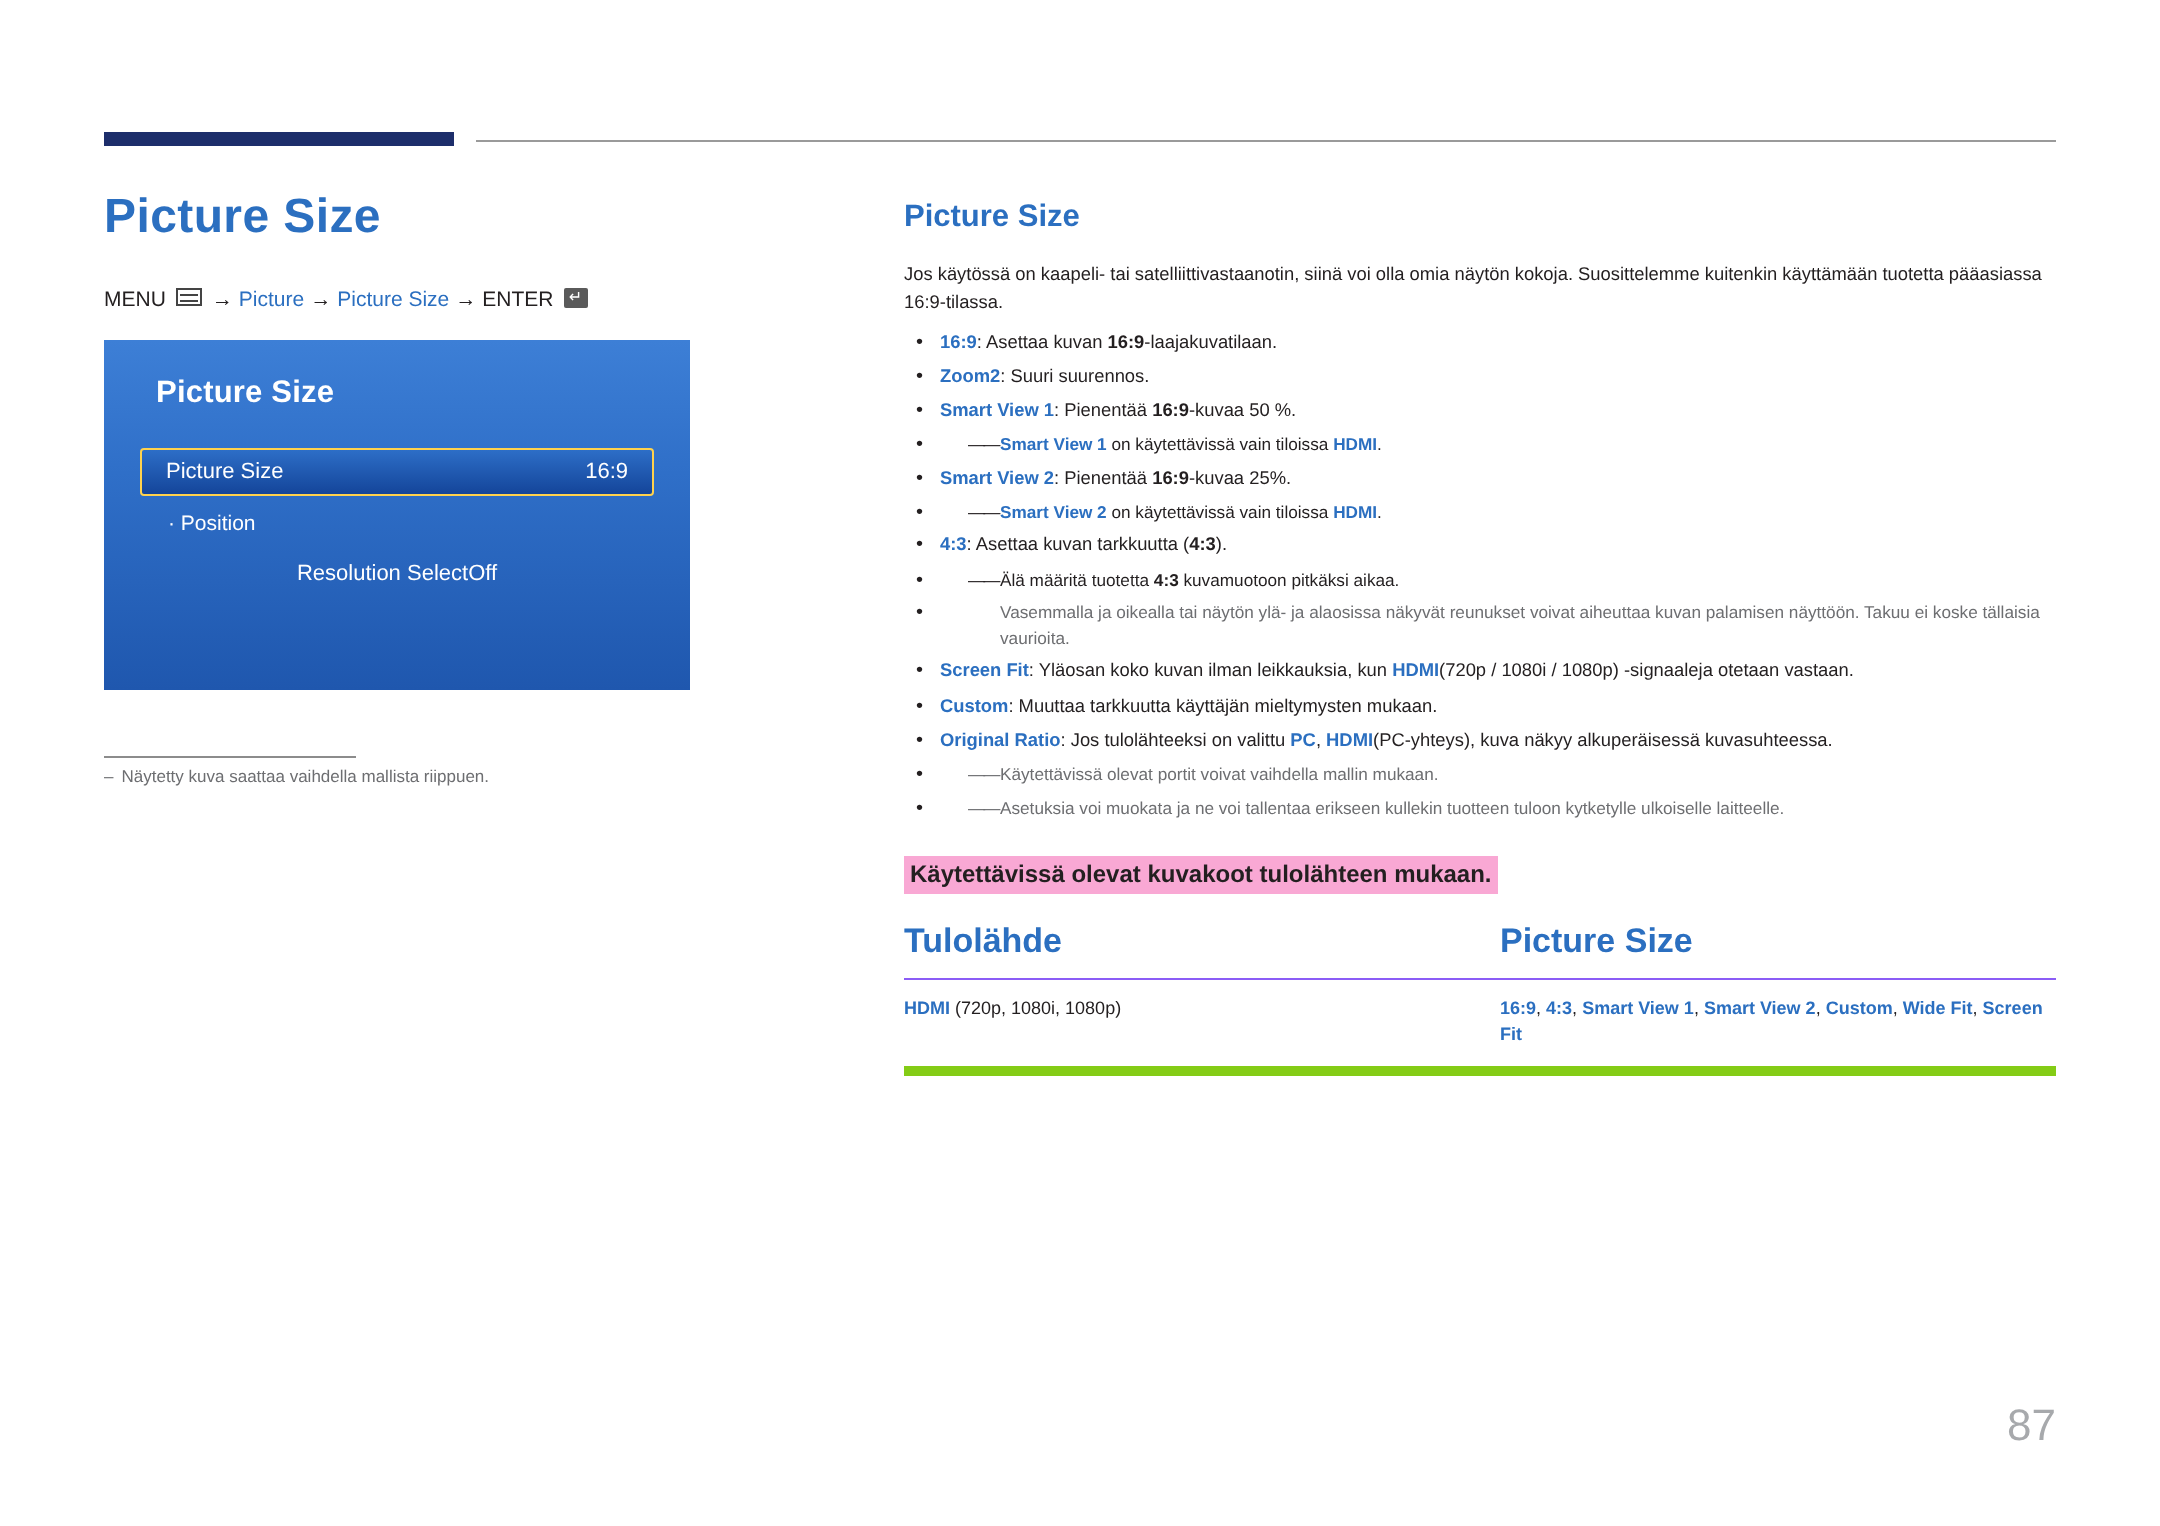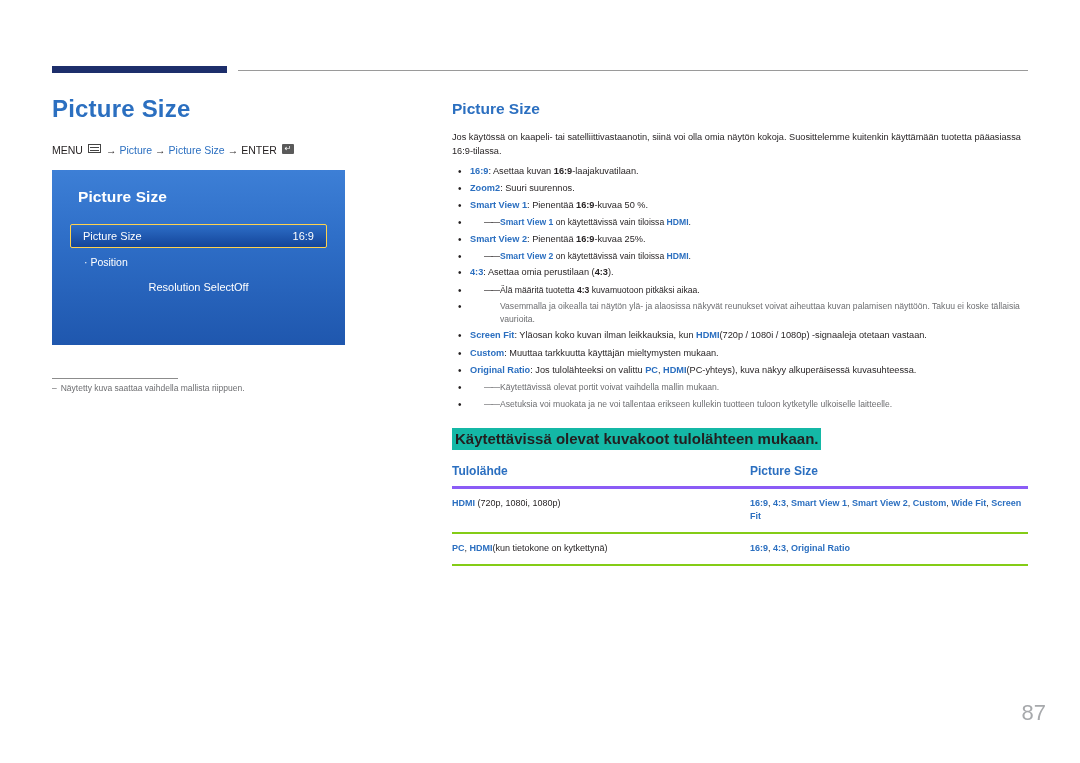--- a/index.html
+++ b/index.html
@@ -226,54 +226,54 @@
   }
   .subnote.gray, .subnote.gray * {
     color: #6d6e71;
   }
   .b { font-weight: bold; }
   .bblue { color: #2b6fc0; font-weight: bold; }
   
   .hl-head {
     margin-top: 14px;
     display: inline-block;
-    background: #14b8a6;
-    font-size: 15px;
+    background: #f9a8d4;
+    font-size: 12px;
     font-weight: bold;
     color: #231f20;
     padding: 2px 3px 3px 3px;
   }
   
   table.fmt {
     margin-top: 14px;
     width: 576px;
     border-collapse: collapse;
     font-size: 9px;
   }
   table.fmt th {
     text-align: left;
-    font-size: 12px;
+    font-size: 17px;
     font-weight: bold;
     color: #2b6fc0;
     padding: 0 0 8px 0;
-    border-bottom: 3px solid #8b5cf6;
+    border-bottom: 1px solid #8b5cf6;
   }
   table.fmt th.c2, table.fmt td.c2 { padding-left: 12px; }
   table.fmt td {
     vertical-align: top;
     padding: 8px 0 9px 0;
-    border-bottom: 2px solid #84cc16;
+    border-bottom: 5px solid #84cc16;
     color: #231f20;
     line-height: 1.45;
     margin-top: 22px;
   }
   table.fmt td.c1 { width: 286px; }
   .pagenum {
     position: absolute;
-    left: 18px;
+    left: 0;
     top: 700px;
     width: 1028px;
     text-align: right;
     font-size: 22px;
     color: #a7a9ac;
   }
 </style>
 </head>
 <body>
 
@@ -330,21 +330,21 @@
         <li><span class="bblue">16:9</span><span>: Asettaa kuvan </span><span class="b">16:9</span><span>-laajakuvatilaan.</span></li>
         <li><span class="bblue">Zoom2</span><span>: Suuri suurennos.</span></li>
         <li><span class="bblue">Smart View 1</span><span>: Pienentää </span><span class="b">16:9</span><span>-kuvaa 50 %.</span></li>
         <li class="nobullet">
           <div class="subnote"><span class="dashmark">――</span><span class="bblue">Smart View 1</span><span> on käytettävissä vain tiloissa </span><span class="bblue">HDMI</span><span>.</span></div>
         </li>
         <li><span class="bblue">Smart View 2</span><span>: Pienentää </span><span class="b">16:9</span><span>-kuvaa 25%.</span></li>
         <li class="nobullet">
           <div class="subnote"><span class="dashmark">――</span><span class="bblue">Smart View 2</span><span> on käytettävissä vain tiloissa </span><span class="bblue">HDMI</span><span>.</span></div>
         </li>
-        <li><span class="bblue">4:3</span><span>: Asettaa omia perustilaan (</span><span class="b">4:3</span><span>).</span></li>
+        <li><span class="bblue">4:3</span><span>: Asettaa kuvan tarkkuutta (</span><span class="b">4:3</span><span>).</span></li>
         <li class="nobullet">
           <div class="subnote"><span class="dashmark">――</span><span>Älä määritä tuotetta </span><span class="b">4:3</span><span> kuvamuotoon pitkäksi aikaa.</span></div>
         </li>
         <li class="nobullet">
           <div class="subnote gray"><span>Vasemmalla ja oikealla tai näytön ylä- ja alaosissa näkyvät reunukset voivat aiheuttaa kuvan palamisen näyttöön. Takuu ei koske tällaisia vaurioita.</span></div>
         </li>
         <li><span class="bblue">Screen Fit</span><span>: Yläosan koko kuvan ilman leikkauksia, kun </span><span class="bblue">HDMI</span><span>(720p / 1080i / 1080p) -signaaleja otetaan vastaan.</span></li>
         <li><span class="bblue">Custom</span><span>: Muuttaa tarkkuutta käyttäjän mieltymysten mukaan.</span></li>
         <li><span class="bblue">Original Ratio</span><span>: Jos tulolähteeksi on valittu </span><span class="bblue">PC</span><span>, </span><span class="bblue">HDMI</span><span>(PC-yhteys), kuva näkyy alkuperäisessä kuvasuhteessa.</span></li>
         <li class="nobullet">
@@ -362,22 +362,18 @@
         <tr>
           <th class="c1">Tulolähde</th>
           <th class="c2">Picture Size</th>
         </tr>
       </thead>
       <tbody id="table-body">
           <tr>
             <td class="c1"><span class="bblue">HDMI</span><span> (720p, 1080i, 1080p)</span></td>
             <td class="c2"><span class="bblue">16:9</span><span>, </span><span class="bblue">4:3</span><span>, </span><span class="bblue">Smart View 1</span><span>, </span><span class="bblue">Smart View 2</span><span>, </span><span class="bblue">Custom</span><span>, </span><span class="bblue">Wide Fit</span><span>, </span><span class="bblue">Screen Fit</span></td>
           </tr>
-          <tr>
-            <td class="c1"><span class="bblue">PC</span><span>, </span><span class="bblue">HDMI</span><span>(kun tietokone on kytkettynä)</span></td>
-            <td class="c2"><span class="bblue">16:9</span><span>, </span><span class="bblue">4:3</span><span>, </span><span class="bblue">Original Ratio</span></td>
-          </tr>
         </tbody>
     </table>
   </div>
 
   <div class="pagenum">87</div>
 </div>
 
 </body></html>

